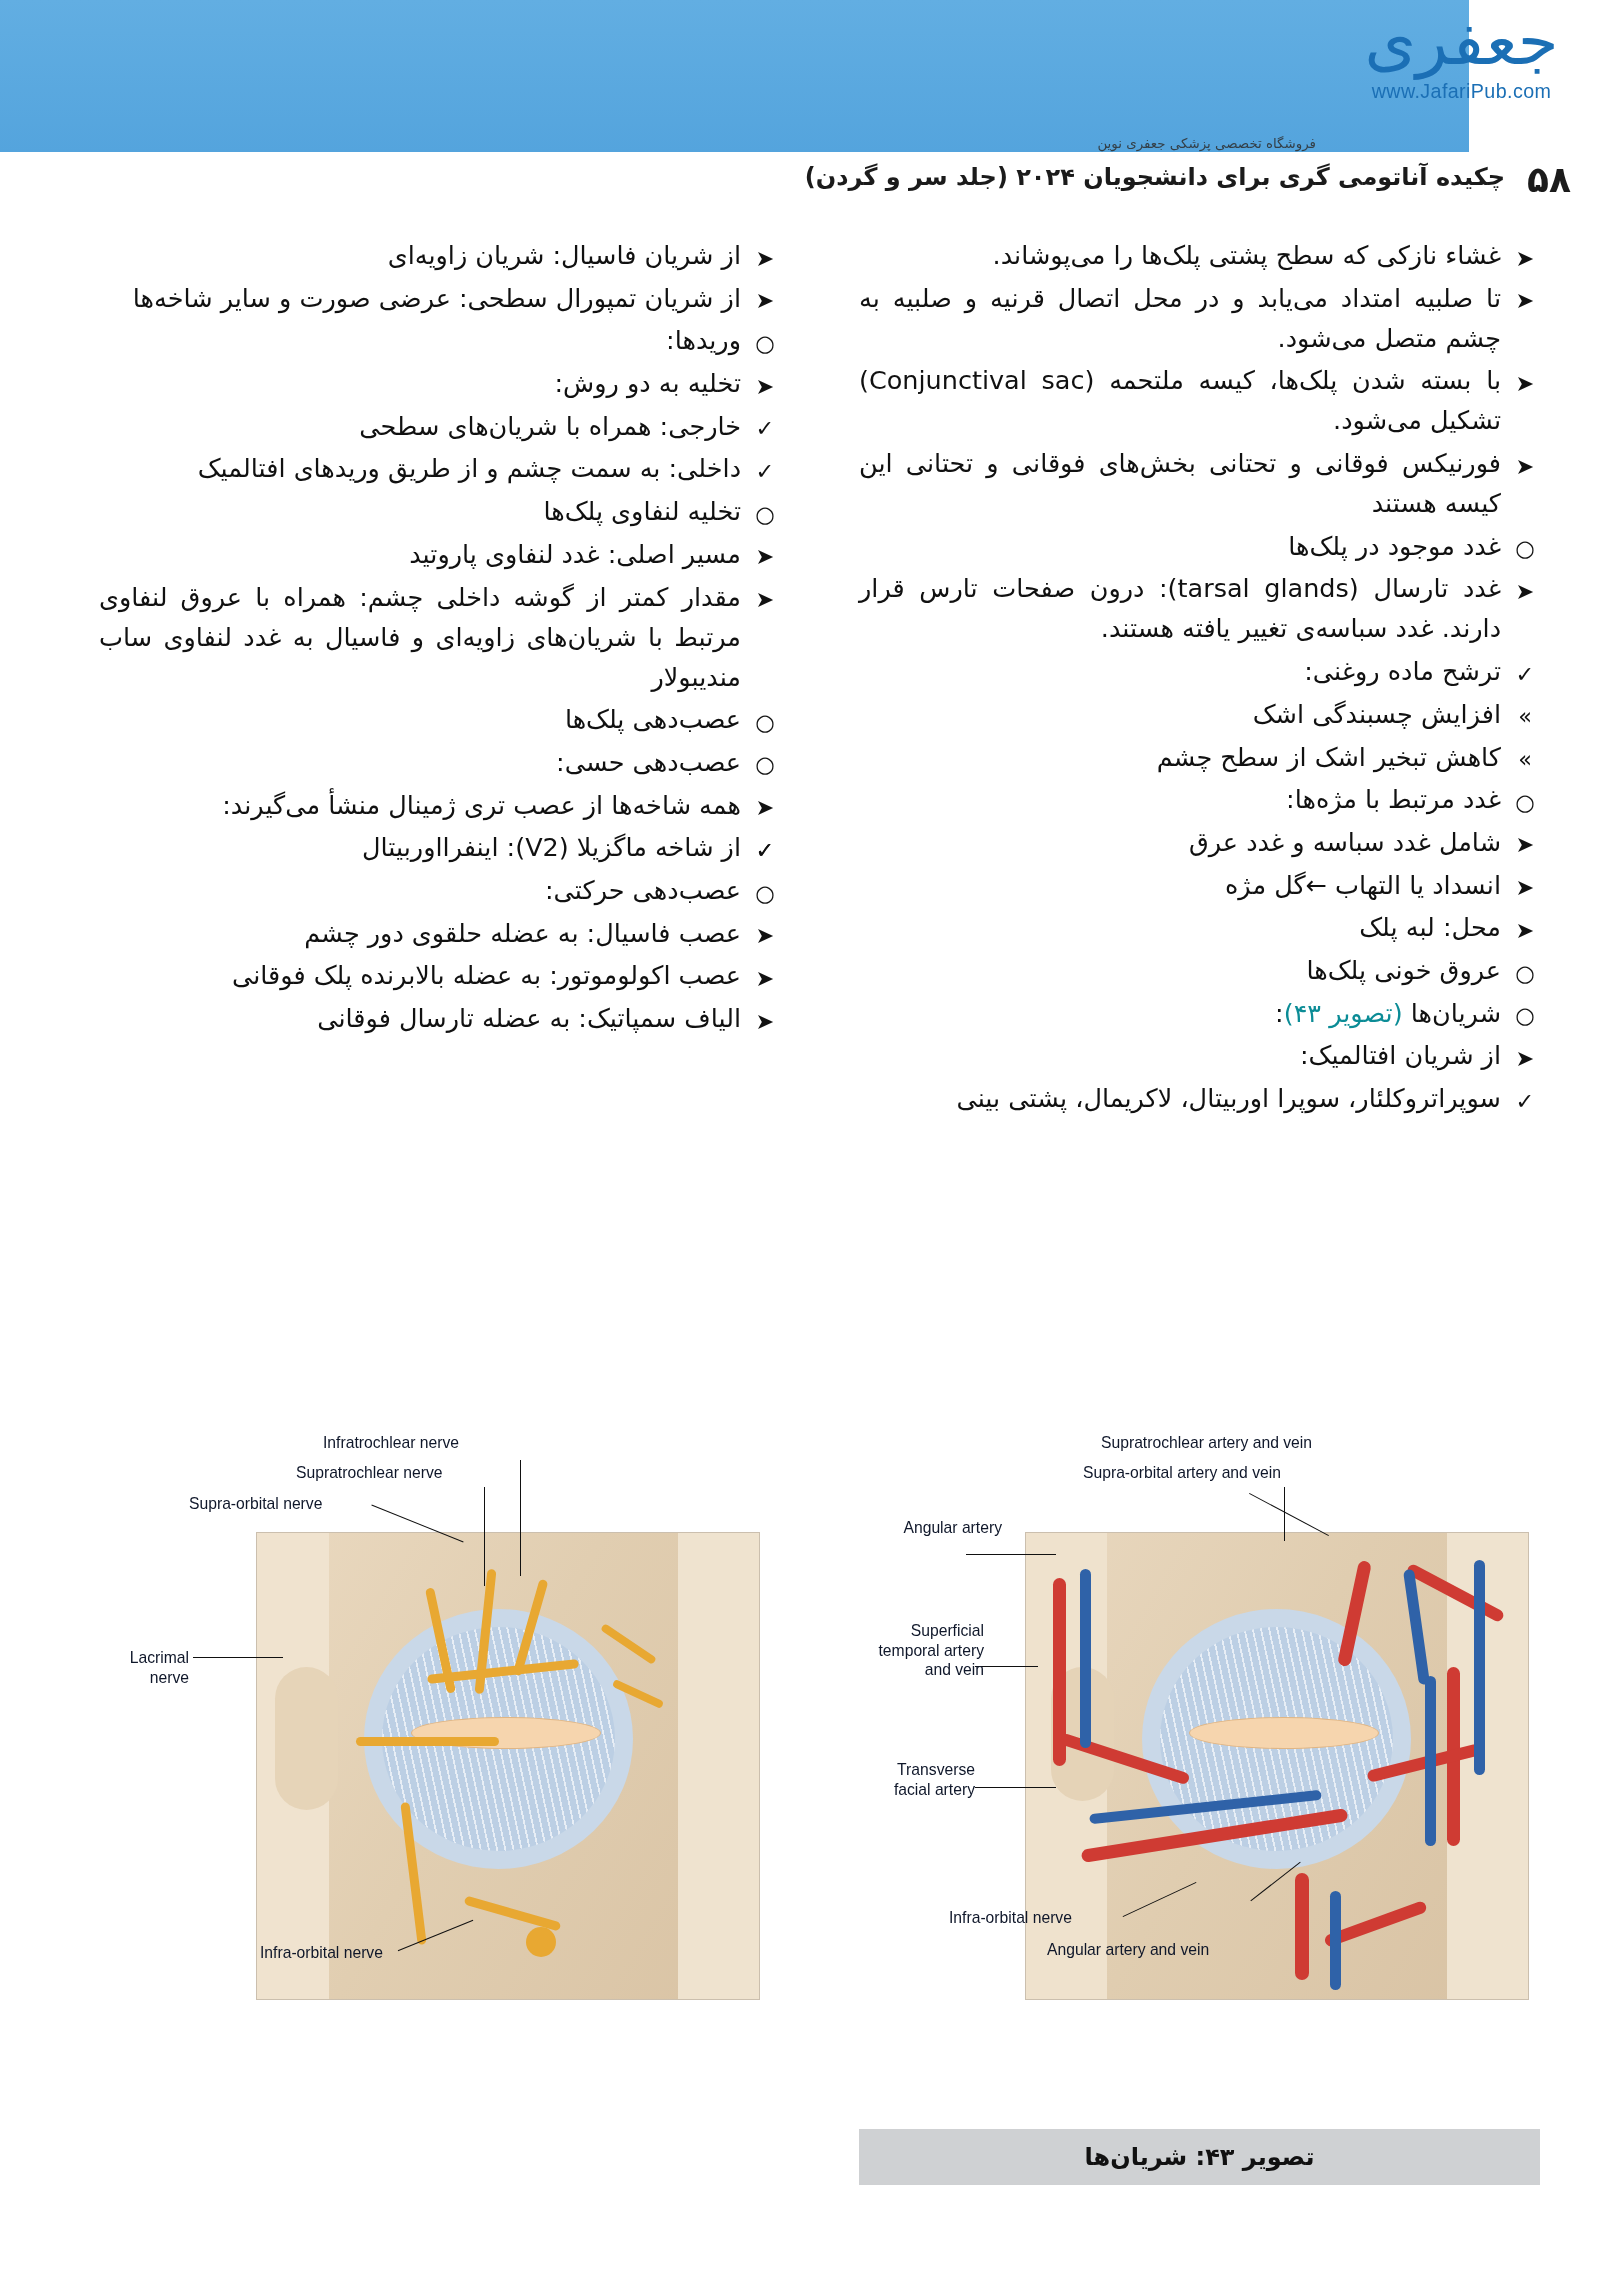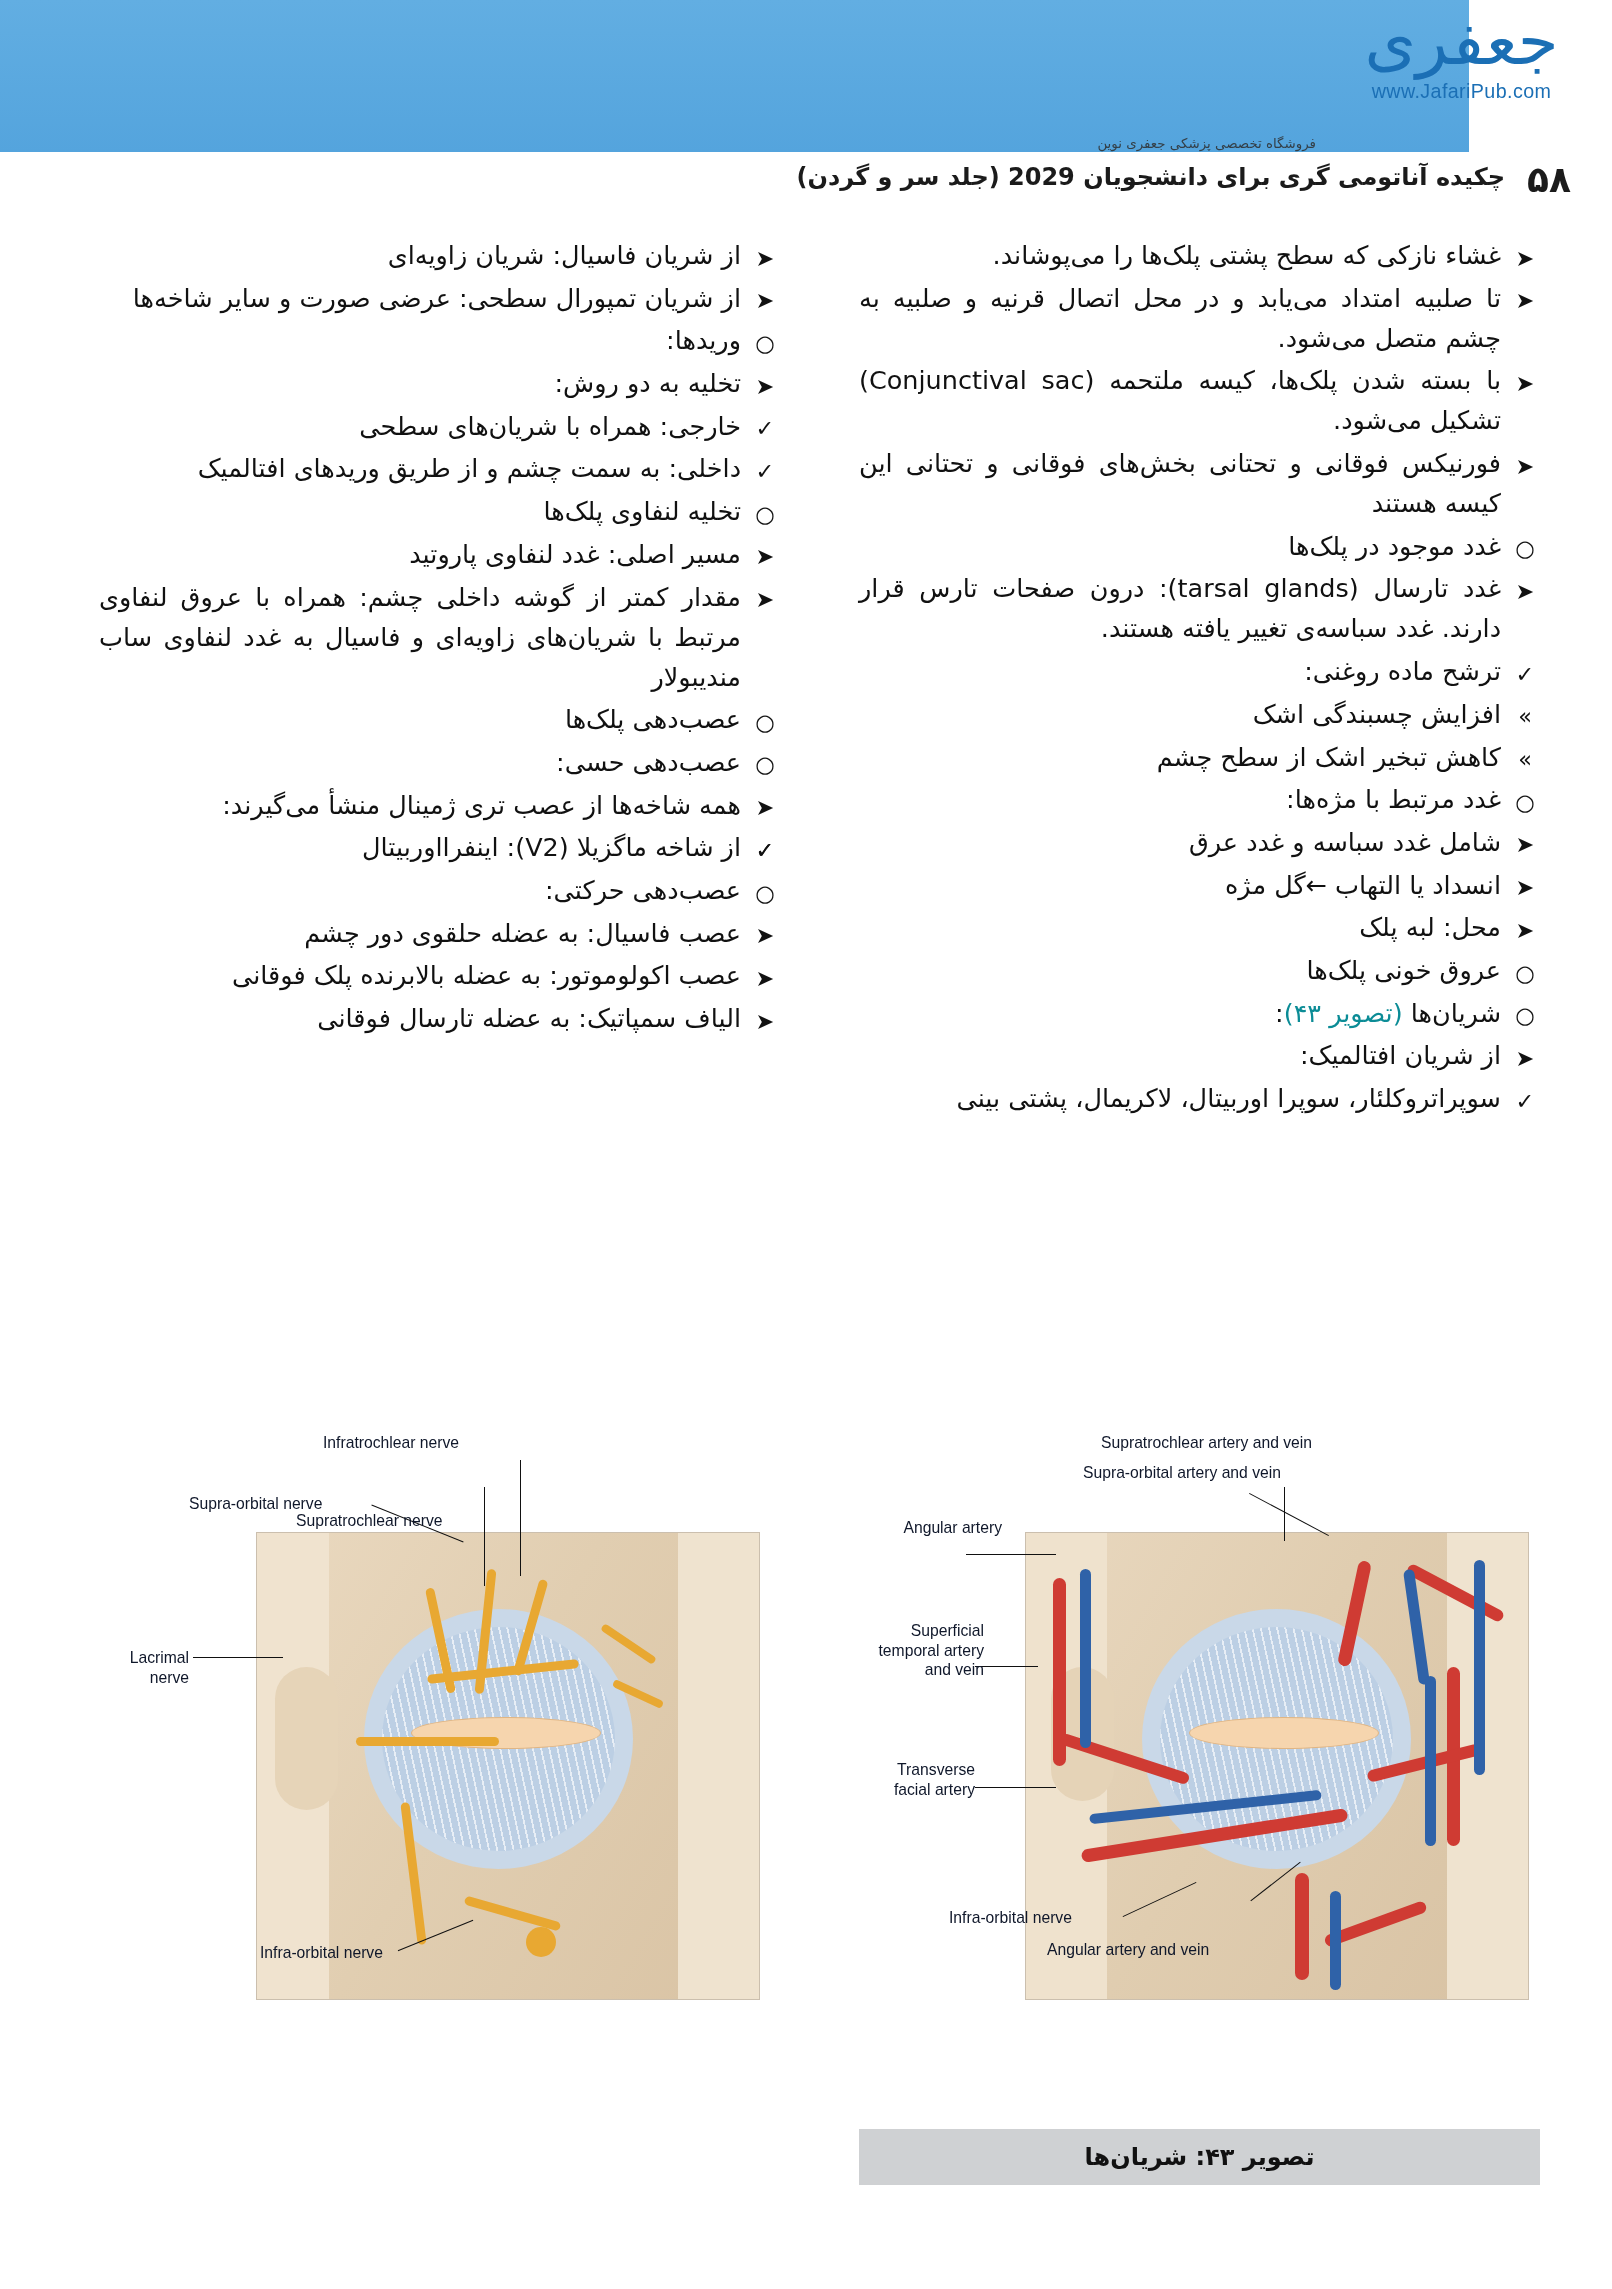--- a/index.html
+++ b/index.html
@@ -134,21 +134,21 @@
 <div class="header-band">
   <div class="header-band-inner"></div>
 </div>
 <div class="logo-box"></div>
 <div class="logo-wrap">
   <div class="logo-mark">جعفری</div>
   <div class="logo-url">www.JafariPub.com</div>
 </div>
 <div class="shop-line">فروشگاه تخصصی پزشکی جعفری نوین</div>
 <div class="page-number-box">۵۸</div>
-<div class="book-title">چکیده آناتومی گری برای دانشجویان 2029 (جلد سر و گردن)</div>
+<div class="book-title">چکیده آناتومی گری برای دانشجویان ۲۰۲۴ (جلد سر و گردن)</div>
 
 <div class="columns">
   <div class="col col-right">
     <ul class="lvl" id="list-right">
         <li class="item b-arrow ind2"><span class="bullet">➤</span><span>غشاء نازکی که سطح پشتی پلک‌ها را می‌پوشاند.</span></li>
         <li class="item b-arrow ind2"><span class="bullet">➤</span><span>تا صلبیه امتداد می‌یابد و در محل اتصال قرنیه و صلبیه به چشم متصل می‌شود.</span></li>
         <li class="item b-arrow ind2"><span class="bullet">➤</span><span>با بسته شدن پلک‌ها، کیسه ملتحمه (Conjunctival sac) تشکیل می‌شود.</span></li>
         <li class="item b-arrow ind2"><span class="bullet">➤</span><span>فورنیکس فوقانی و تحتانی بخش‌های فوقانی و تحتانی این کیسه هستند</span></li>
         <li class="item b-circle ind1"><span class="bullet">○</span><span>غدد موجود در پلک‌ها</span></li>
         <li class="item b-arrow ind2"><span class="bullet">➤</span><span>غدد تارسال (tarsal glands): درون صفحات تارس قرار دارند. غدد سباسه‌ی تغییر یافته هستند.</span></li>
@@ -273,21 +273,21 @@
         <div class="nerve" style="left:269px;top:394px;width:30px;height:30px;border-radius:50%;"></div>
       </div>
 
       <div class="lead" style="left:421px;top:27px;width:0.9px;height:116px;"></div>
       <div class="lead" style="left:385px;top:54px;width:0.9px;height:99px;"></div>
       <div class="lead" style="left:269px;top:90px;width:99px;height:0.9px;transform:rotate(22deg);"></div>
       <div class="lead" style="left:94px;top:224px;width:90px;height:0.9px;"></div>
       <div class="lead" style="left:296px;top:502px;width:81px;height:0.9px;transform:rotate(-22deg);"></div>
 
       <div class="lbl" style="left:224px;top:0px;width:269px;text-align:left;">Infratrochlear nerve</div>
-      <div class="lbl" style="left:197px;top:30px;width:278px;text-align:left;margin-top:48px;">Supratrochlear nerve</div>
+      <div class="lbl" style="left:197px;top:30px;width:278px;text-align:left;">Supratrochlear nerve</div>
       <div class="lbl" style="left:90px;top:61px;width:206px;text-align:left;">Supra-orbital nerve</div>
       <div class="lbl" style="left:0px;top:215px;width:90px;text-align:right;">Lacrimal nerve</div>
       <div class="lbl" style="left:161px;top:510px;width:206px;text-align:left;">Infra-orbital nerve</div>
     </div>
 
   </div>
 </div>
 
 
 </body></html>

